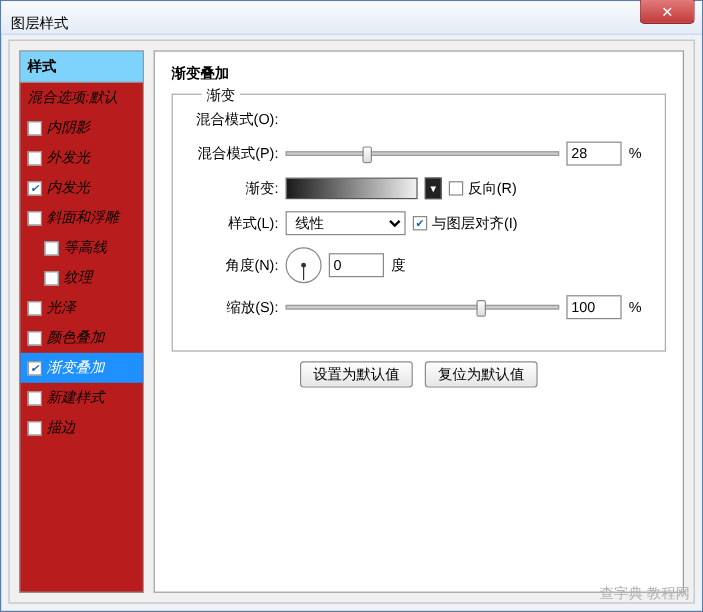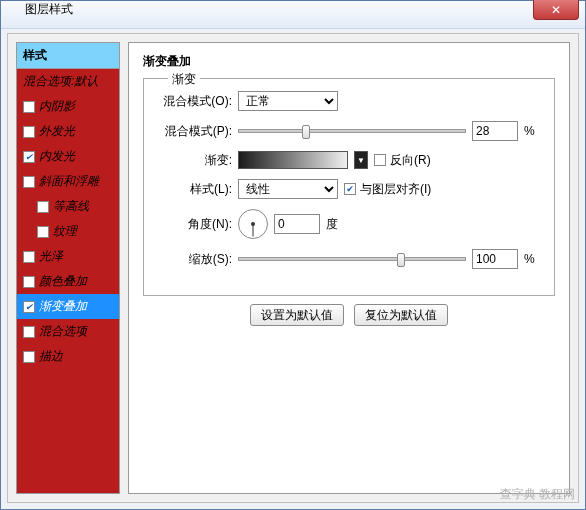--- a/index.html
+++ b/index.html
@@ -1,18 +1,18 @@
 <!DOCTYPE html>
 <html><head>
 <meta charset="utf-8">
 <style>
 * { box-sizing: border-box; font-family: "Microsoft YaHei", SimSun, sans-serif; font-size: 12px; }
 body { margin: 0; background: #fff; }
 .window { width: 586px; height: 510px; border: 1px solid #5a7ca8; background: #eef1f6; position: relative; }
-.titlebar { height: 28px; background: linear-gradient(#f8fafd, #e4ecf7); border-bottom: 1px solid #c8d4e6; position: relative; display: flex; align-items: flex-start; padding-left: 24px; }
+.titlebar { height: 28px; background: linear-gradient(#f8fafd, #e4ecf7); border-bottom: 1px solid #c8d4e6; position: relative; display: flex; align-items: flex-end; padding-left: 8px; }
 .titlebar-text { color: #000; }
 .close-btn { position: absolute; right: 6px; top: -1px; width: 46px; height: 20px; background: linear-gradient(#e07a7a, #c43a3a); border: 1px solid #8a2a2a; border-top: none; border-radius: 0 0 4px 4px; color: #fff; display: flex; align-items: center; justify-content: center; font-size: 11px; }
 .content { position: absolute; top: 32px; left: 6px; right: 6px; bottom: 6px; background: #f0f0f0; border: 1px solid #c0c0c0; display: flex; padding: 8px; gap: 8px; }
 .left-panel { width: 104px; display: flex; flex-direction: column; }
 .left-header { background: #7dd3fc; border: 1px solid #999; padding: 4px 6px; font-weight: bold; }
 .style-list { flex: 1; background: #b91c1c; border: 1px solid #999; border-top: none; font-style: italic; }
 .style-item { padding: 4px 6px; display: flex; align-items: center; gap: 4px; cursor: default; }
 .style-item.selected { background: #1e90ff; color: #fff; }
 .style-item.indent { padding-left: 20px; }
 .cb { width: 12px; height: 12px; border: 1px solid #888; background: #fff; display: inline-flex; align-items: center; justify-content: center; font-size: 9px; color: #1a5fb4; }
@@ -92,38 +92,37 @@
             <div class="style-item">
               <span class="cb"></span>
               <span>颜色叠加</span>
             </div>
             <div class="style-item selected">
               <span class="cb checked"></span>
               <span>渐变叠加</span>
             </div>
             <div class="style-item">
               <span class="cb"></span>
-              <span>混合选项</span>
+              <span>新建样式</span>
             </div>
             <div class="style-item">
               <span class="cb"></span>
               <span>描边</span>
             </div>
           </div>
       </div>
     </div>
 
     <div class="center-panel">
       <div class="panel-title">渐变叠加</div>
       <div class="fieldset">
         <div class="fieldset-legend">渐变</div>
 
         <div class="row">
           <span class="row-label">混合模式(O):</span>
-          <select><option>正常</option></select>
         </div>
 
         <div class="row">
           <span class="row-label">混合模式(P):</span>
           <div class="slider-wrap">
             <div class="slider">
                 <div class="slider-thumb" id="op-thumb" style="left: 28%;"></div>
               </div>
             <input class="numbox" type="text" value="28" style="">
             <span class="unit">%</span>

